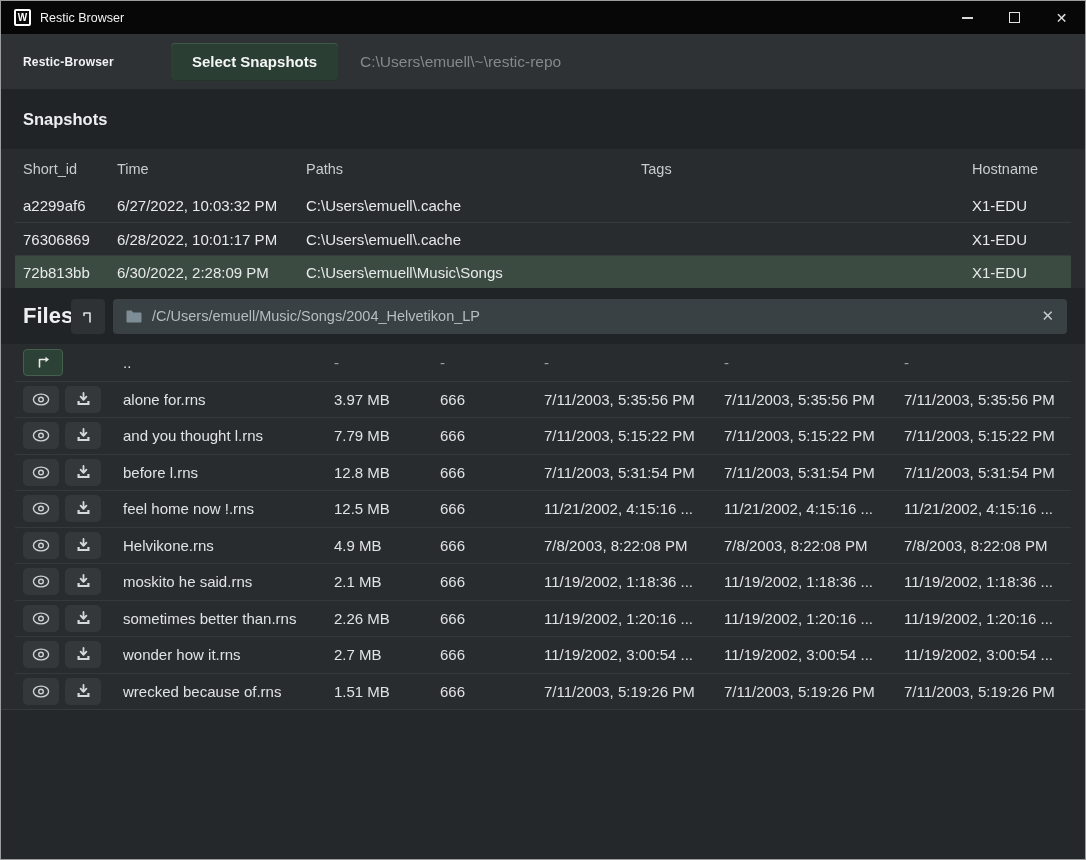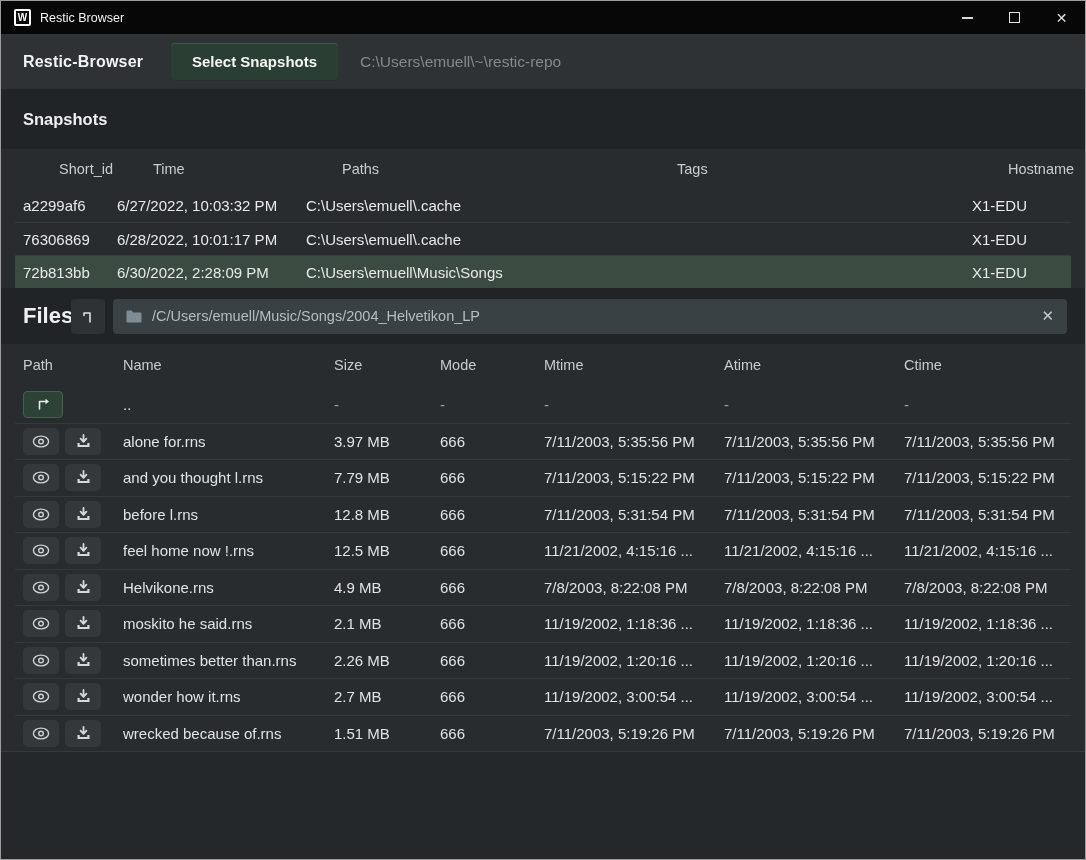--- a/index.html
+++ b/index.html
@@ -13,40 +13,40 @@
   .app-icon{width:17px;height:17px;margin-left:13px;border:2px solid #fff;border-radius:2px;
     background:#0a0a0a;color:#fff;font-weight:bold;font-size:10px;display:flex;align-items:center;justify-content:center;}
   .tb-title{color:#f2f2f2;font-size:12.5px;margin-left:9px;flex:1;}
   .win-controls{display:flex;height:100%;}
   .win-btn{width:47px;height:100%;display:flex;align-items:center;justify-content:center;color:#e6e6e6;cursor:default;}
   .min-glyph{display:inline-block;width:11px;height:2px;background:#d9d9d9;}
   .max-glyph{display:inline-block;width:11px;height:11px;border:1.5px solid #e2e2e2;}
   .close-glyph{font-size:14px;color:#e2e2e2;line-height:1;}
   
   .header{height:55px;background:var(--header-bg);display:flex;align-items:center;padding-left:22px;flex-shrink:0;}
-  .app-title{color:#f1f3f4;font-weight:bold;font-size:16px;letter-spacing:.2px;width:148px;}
+  .app-title{color:#f1f3f4;font-weight:bold;font-size:12px;letter-spacing:.2px;width:148px;}
   .select-repo{height:38px;padding:0 21px;border:none;border-radius:4px;background:var(--accent-btn);
     color:#f4f6f5;font-weight:bold;font-size:15px;box-shadow:0 1px 0 #3c5a46 inset, 0 -1px 0 #223527 inset;cursor:pointer;}
   .repo-path{color:#84898d;font-size:15.5px;margin-left:22px;}
   
   .strip{height:60px;background:var(--strip-bg);display:flex;align-items:center;padding:0 22px;flex-shrink:0;}
   .strip-title{color:#edeff0;font-weight:bold;font-size:16.5px;}
   
   .snap-table{background:var(--table-bg);flex-shrink:0;}
   .snap-header{display:flex;height:40px;align-items:center;padding-left:22px;color:#c7ccd0;font-size:14.5px;}
   .snap-rows{margin:0 14px;}
   .snap-row{display:flex;height:33px;align-items:center;padding-left:8px;color:#e7e9ea;font-size:15px;border-top:1px solid #383b3d;cursor:default;}
   .snap-row:first-child{border-top:none;}
   .snap-row.selected{background:var(--selected-row);border-radius:1px;}
   .c-shortid{width:94px;}
   .c-time{width:189px;}
   .c-paths{width:335px;}
   .c-tags{width:331px;}
   .c-host{flex:1;}
-  .snap-header .c-shortid{width:94px;margin-left:36px;} 
+  .snap-header .c-shortid{width:94px;} 
   
   .snap-header .hcell{flex-shrink:0;}
   
   .files-strip{height:56px;background:var(--strip-bg);display:flex;align-items:center;padding:0 18px 0 22px;flex-shrink:0;}
   .files-title{color:#edeff0;font-weight:bold;font-size:22px;width:48px;}
   .toggle-btn{width:34px;height:35px;border:none;border-radius:4px;background:#2e3234;display:flex;align-items:center;justify-content:center;cursor:pointer;flex-shrink:0;margin-right:8px;}
   .path-bar{flex:1;height:35px;background:var(--pathbar-bg);border-radius:4px;display:flex;align-items:center;padding:0 13px;}
   .folder-ic{flex-shrink:0;margin-right:10px;display:flex;}
   .path-text{flex:1;color:#b6bcc0;font-size:14.5px;white-space:nowrap;overflow:hidden;}
   .path-close{color:#c6cbcf;font-size:15px;cursor:pointer;padding-left:10px;}
@@ -148,29 +148,20 @@
         <svg width="16" height="13" viewBox="0 0 16 13">
             <path d="M0.5 1.5 a1 1 0 0 1 1-1 h4 l1.6 2 h7.4 a1 1 0 0 1 1 1 v8 a1 1 0 0 1 -1 1 h-13 a1 1 0 0 1 -1-1 z" fill="#7e8c96"></path>
           </svg>
       </span>
       <span class="path-text">/C/Users/emuell/Music/Songs/2004_Helvetikon_LP</span>
       <span class="path-close">✕</span>
     </div>
   </div>
 
   <div class="files-table">
-    <div class="files-header">
-      <div class="fh f-path">Path</div>
-      <div class="fh f-name">Name</div>
-      <div class="fh f-size">Size</div>
-      <div class="fh f-mode">Mode</div>
-      <div class="fh f-mtime">Mtime</div>
-      <div class="fh f-atime">Atime</div>
-      <div class="fh f-ctime">Ctime</div>
-    </div>
     <div class="file-rows" id="file-rows">
         <div class="file-row">
           <div class="f-path">
             <button class="up-btn">
               <span style="display: flex;">
                 <svg width="15" height="14" viewBox="0 0 15 14">
                   <path d="M3.5 12 V4.5 H10" stroke="#e8ebe9" stroke-width="1.6" fill="none" stroke-linecap="round" stroke-linejoin="round"></path>
                   <path d="M9.5 1.8 L13 4.5 L9.5 7.2 z" fill="#e8ebe9"></path>
                 </svg>
               </span>

